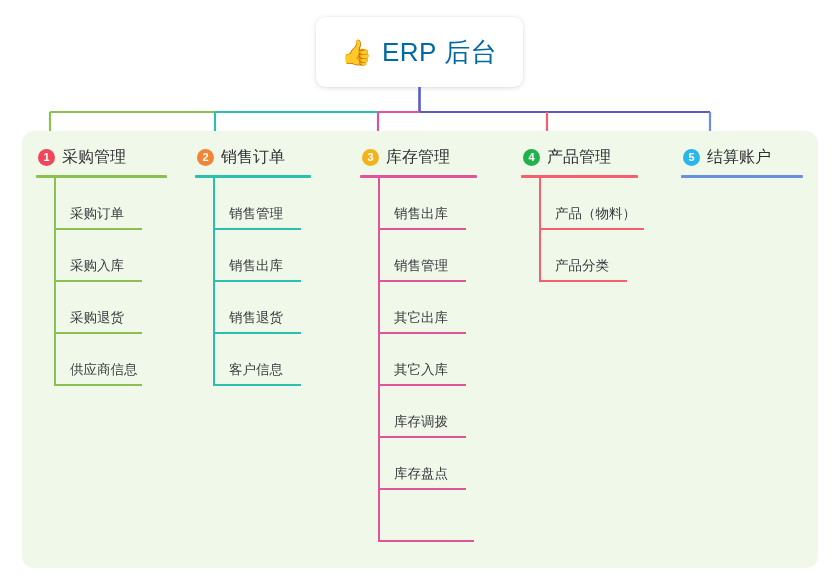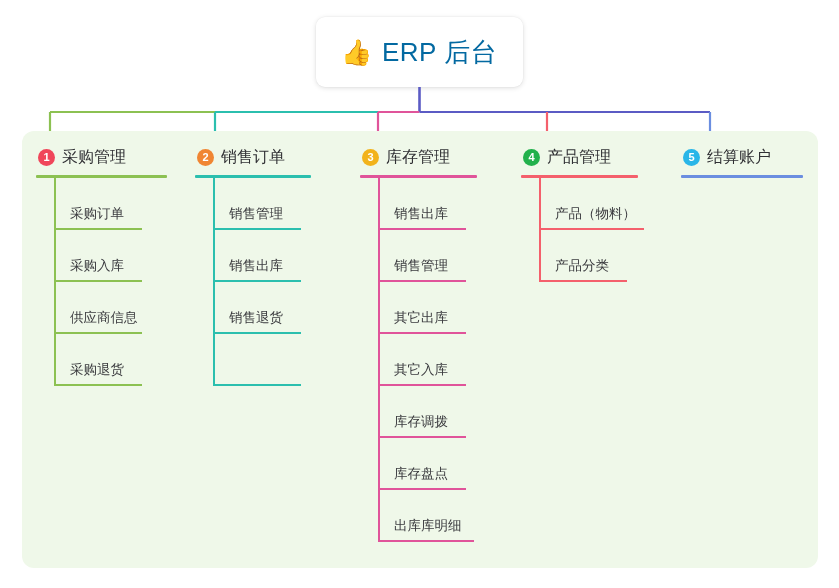--- a/index.html
+++ b/index.html
@@ -144,25 +144,25 @@
         <div class="spine" style="background: rgb(140, 193, 82);"></div>
         <div class="leaf">
           <span class="leaf-label">采购订单</span>
           <div class="leaf-rule" style="background: rgb(140, 193, 82);"></div>
         </div>
         <div class="leaf">
           <span class="leaf-label">采购入库</span>
           <div class="leaf-rule" style="background: rgb(140, 193, 82);"></div>
         </div>
         <div class="leaf">
+          <span class="leaf-label">采购退货</span>
+          <div class="leaf-rule" style="background: rgb(140, 193, 82);"></div>
+        </div>
+        <div class="leaf">
           <span class="leaf-label">供应商信息</span>
-          <div class="leaf-rule" style="background: rgb(140, 193, 82);"></div>
-        </div>
-        <div class="leaf">
-          <span class="leaf-label">采购退货</span>
           <div class="leaf-rule" style="background: rgb(140, 193, 82);"></div>
         </div>
       </div>
     </div>
 
     <div class="column col-2">
       <div class="col-header">
         <span class="badge" style="background: rgb(240, 134, 51);">2</span>
         <span class="col-title">销售订单</span>
       </div>
@@ -175,20 +175,21 @@
         </div>
         <div class="leaf">
           <span class="leaf-label">销售出库</span>
           <div class="leaf-rule" style="background: rgb(43, 191, 174);"></div>
         </div>
         <div class="leaf">
           <span class="leaf-label">销售退货</span>
           <div class="leaf-rule" style="background: rgb(43, 191, 174);"></div>
         </div>
         <div class="leaf">
+          <span class="leaf-label">客户信息</span>
           <div class="leaf-rule" style="background: rgb(43, 191, 174);"></div>
         </div>
       </div>
     </div>
 
     <div class="column col-3">
       <div class="col-header">
         <span class="badge" style="background: rgb(242, 179, 28);">3</span>
         <span class="col-title">库存管理</span>
       </div>
@@ -213,21 +214,20 @@
         </div>
         <div class="leaf">
           <span class="leaf-label">库存调拨</span>
           <div class="leaf-rule" style="background: rgb(224, 84, 154);"></div>
         </div>
         <div class="leaf">
           <span class="leaf-label">库存盘点</span>
           <div class="leaf-rule" style="background: rgb(224, 84, 154);"></div>
         </div>
         <div class="leaf">
-          <span class="leaf-label">出库库明细</span>
           <div class="leaf-rule" style="background: rgb(224, 84, 154);"></div>
         </div>
       </div>
     </div>
 
     <div class="column col-4">
       <div class="col-header">
         <span class="badge" style="background: rgb(34, 177, 76);">4</span>
         <span class="col-title">产品管理</span>
       </div>

